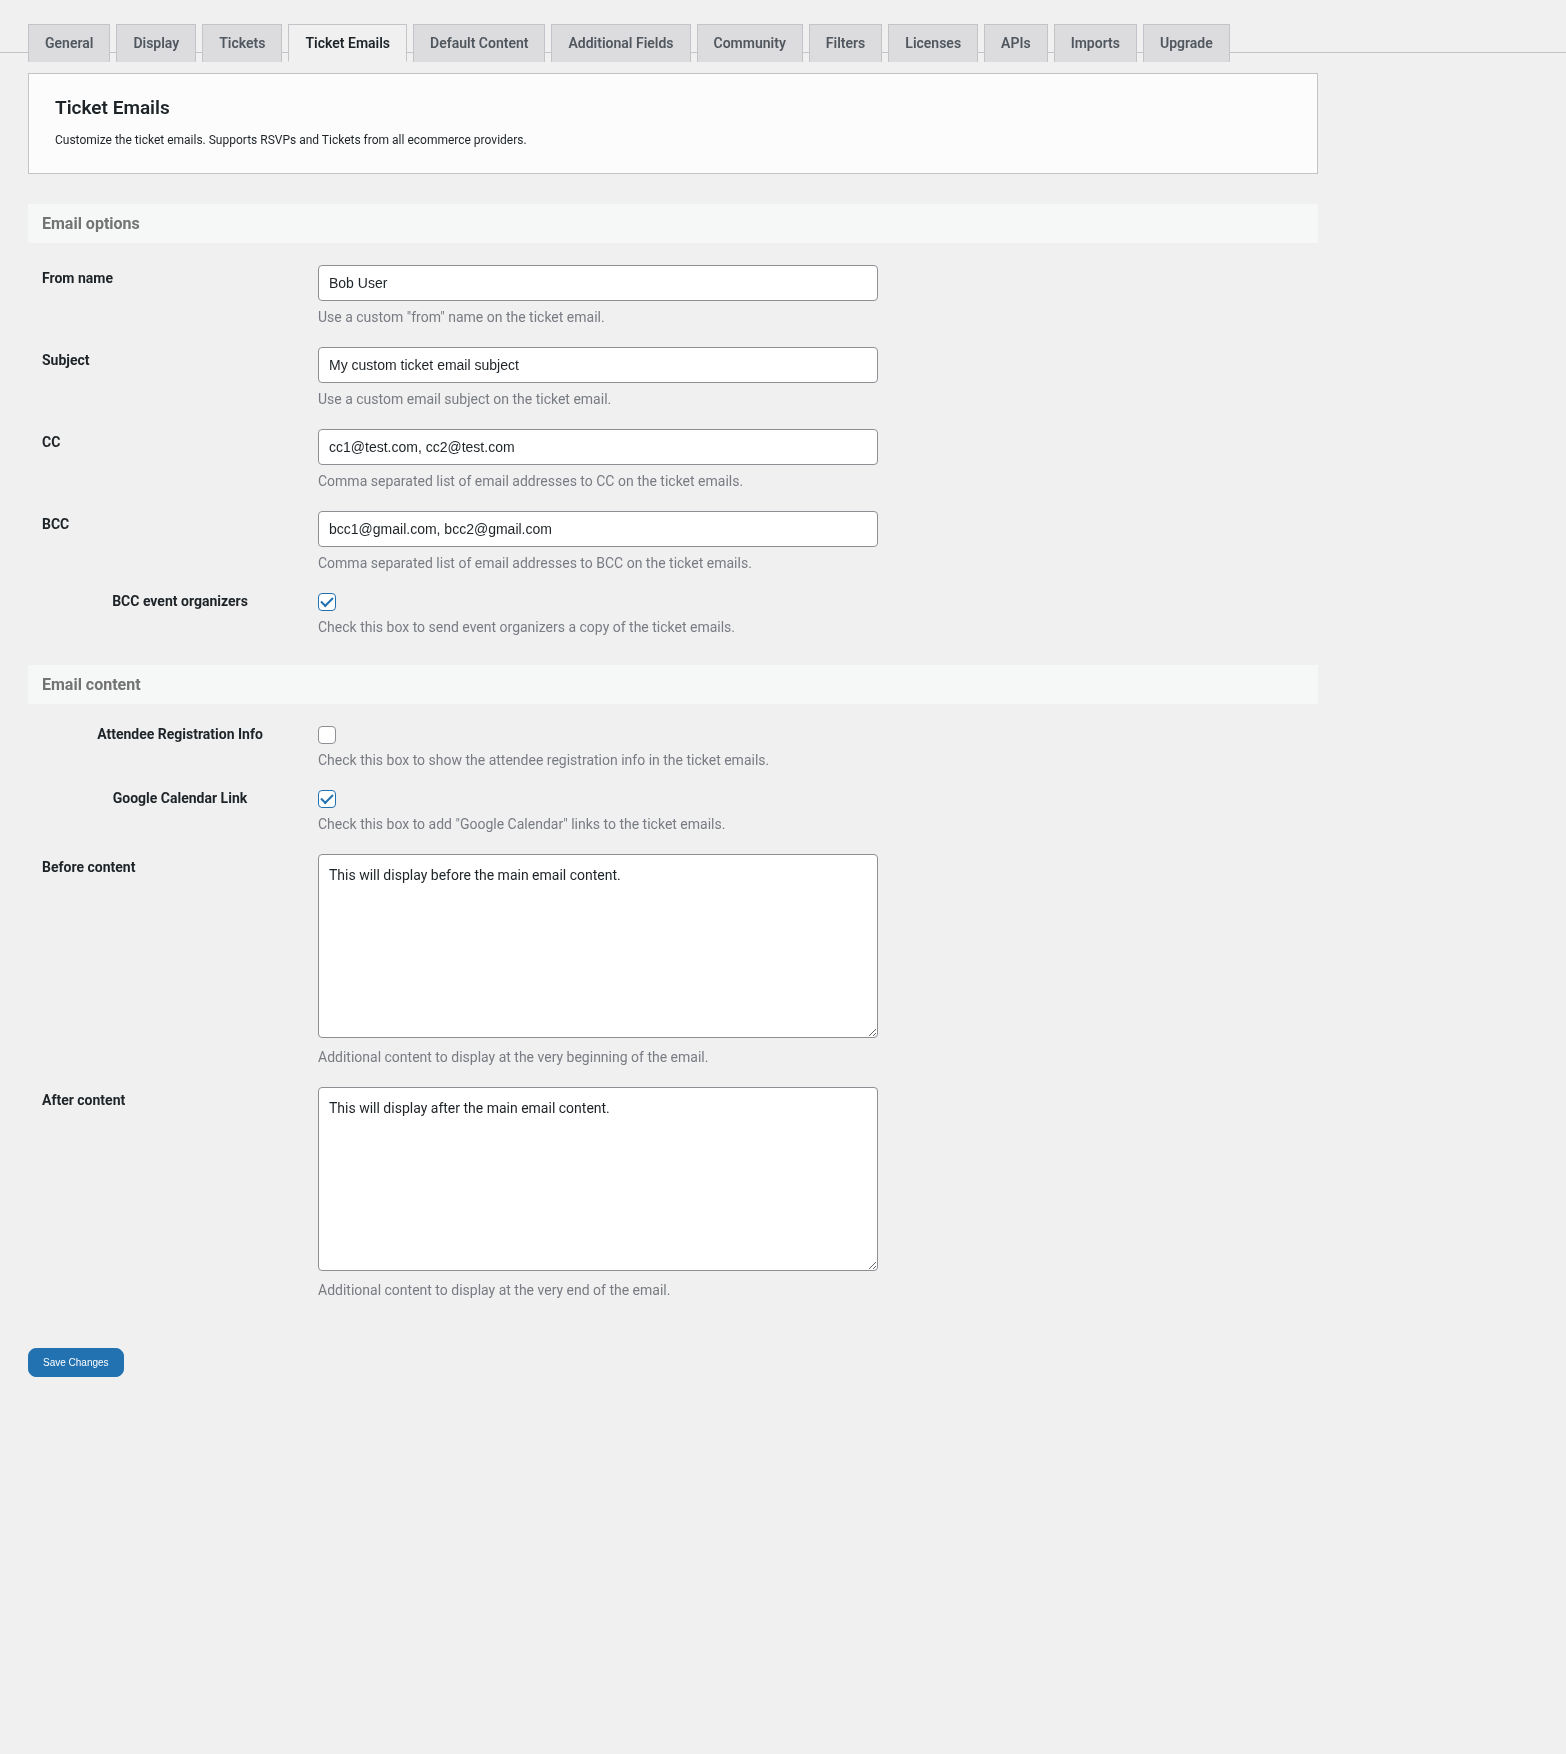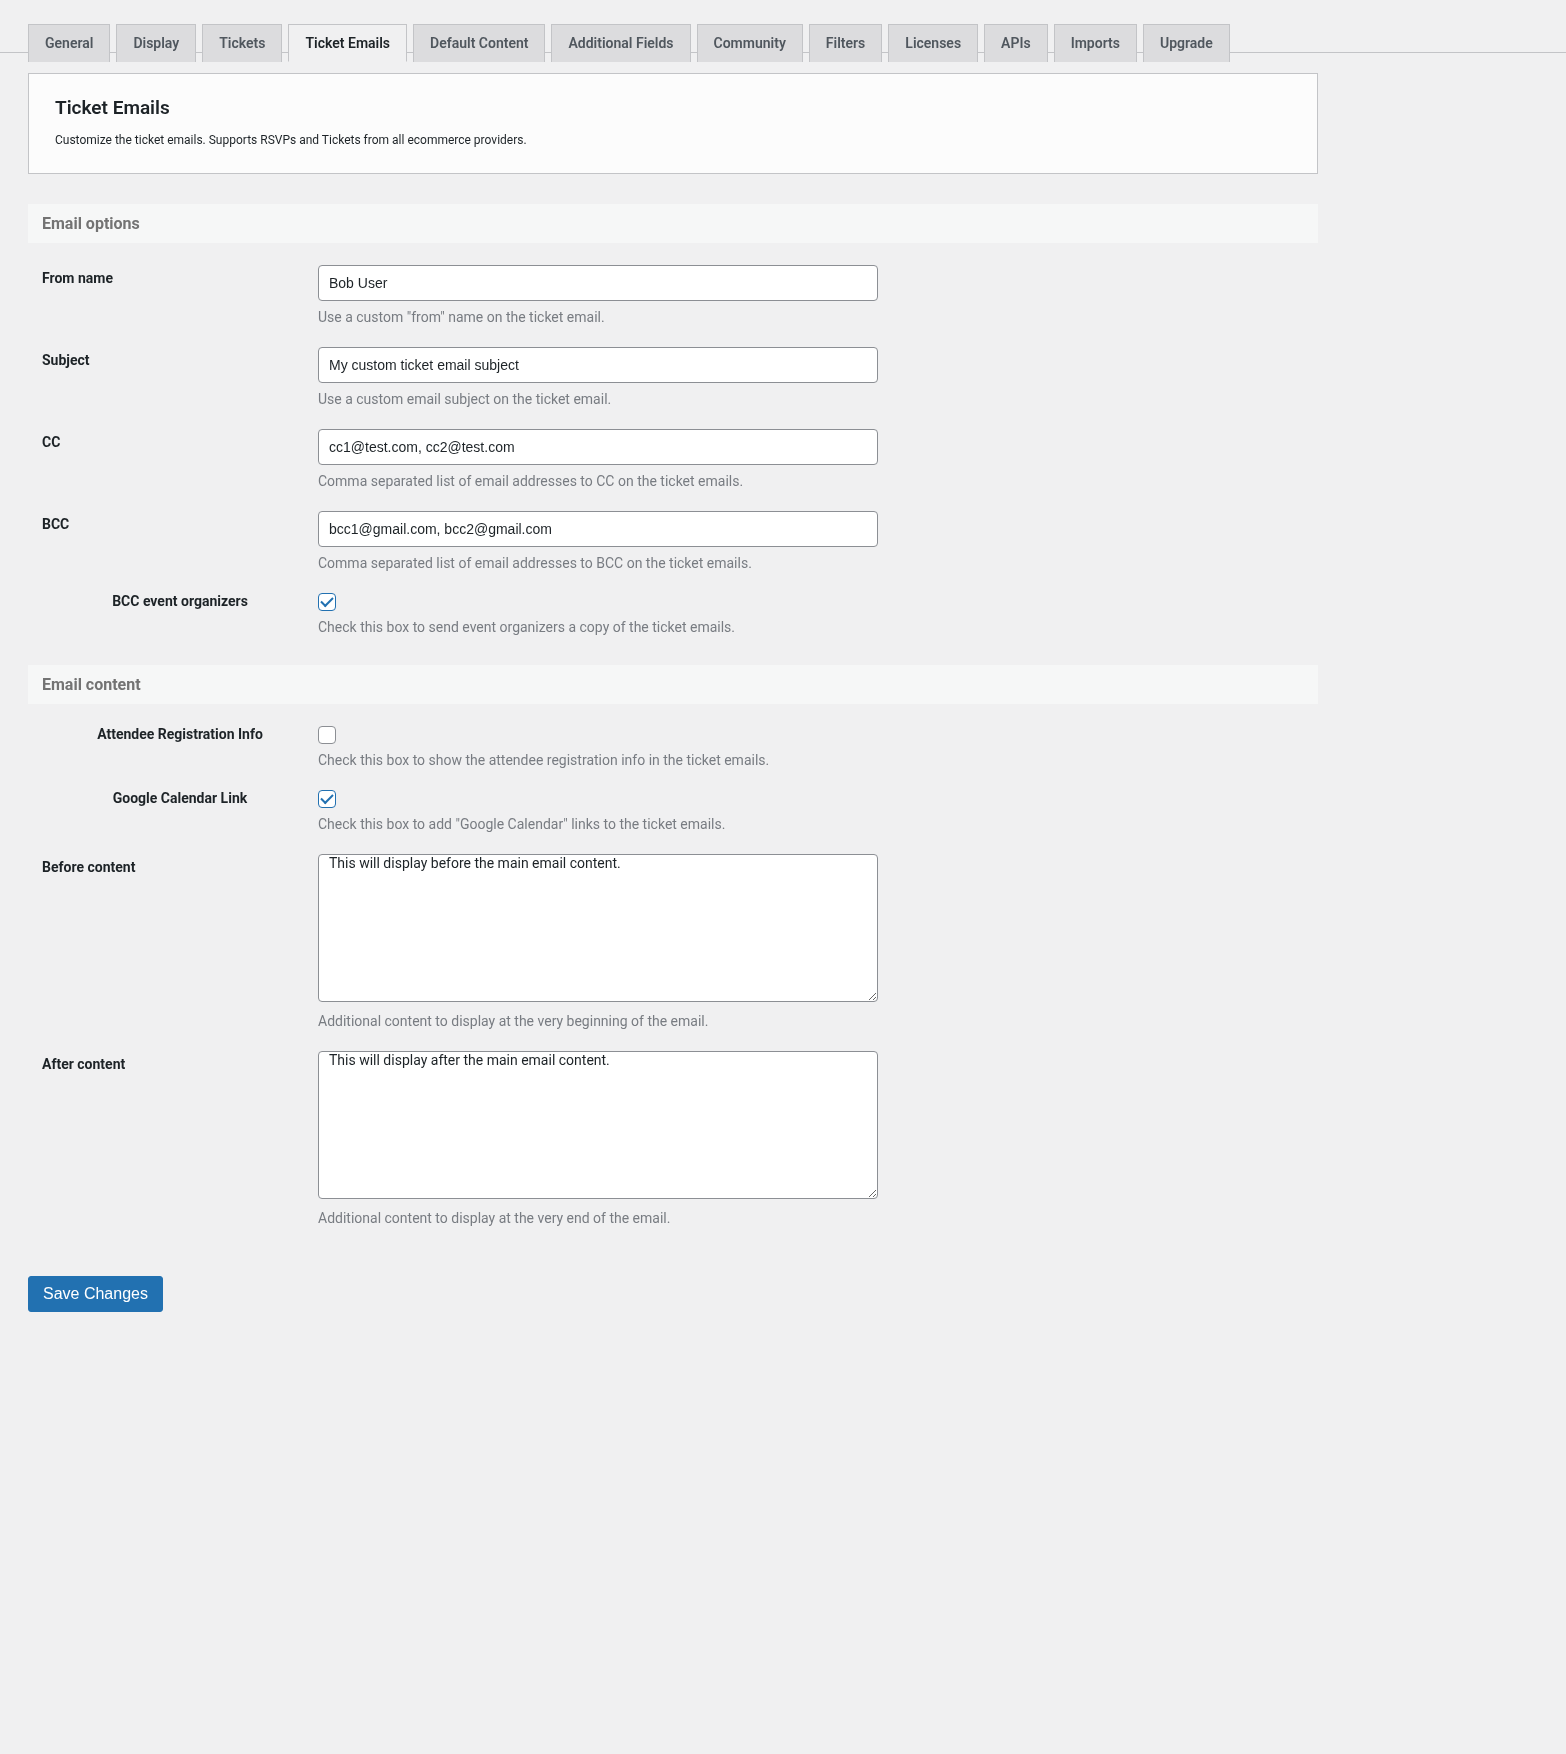--- a/index.html
+++ b/index.html
@@ -103,25 +103,25 @@
     border: 1px solid #8c8f94;
     border-radius: 4px;
     background: #fff;
     padding: 0 10px;
     font-size: 14px;
     color: #1d2327;
     box-shadow: 0 0 0 transparent;
   }
   .field-col textarea {
     width: 560px;
-    height: 148px;
+    height: 184px;
     border: 1px solid #8c8f94;
     border-radius: 4px;
     background: #fff;
-    padding: 0 10px;
+    padding: 12px 10px;
     font-size: 14px;
     color: #1d2327;
     resize: both;
     font-family: inherit;
   }
   .desc {
     margin: 8px 0 0 0;
     font-size: 14px;
     color: #787c82;
   }
@@ -154,22 +154,22 @@
     transform: rotate(-45deg);
     margin-top: -3px;
   }
   .button-primary {
     display: inline-block;
     margin: 20px 0 0 28px;
     padding: 8px 14px;
     background: #2271b1;
     color: #fff;
     border: 1px solid #2271b1;
-    border-radius: 3px;
-    font-size: 16px;
+    border-radius: 8px;
+    font-size: 10px;
     font-weight: 400;
     cursor: pointer;
   }
 </style>
 </head>
 <body>
 
 <div class="wrap">
 
   <div class="nav-tabs">

